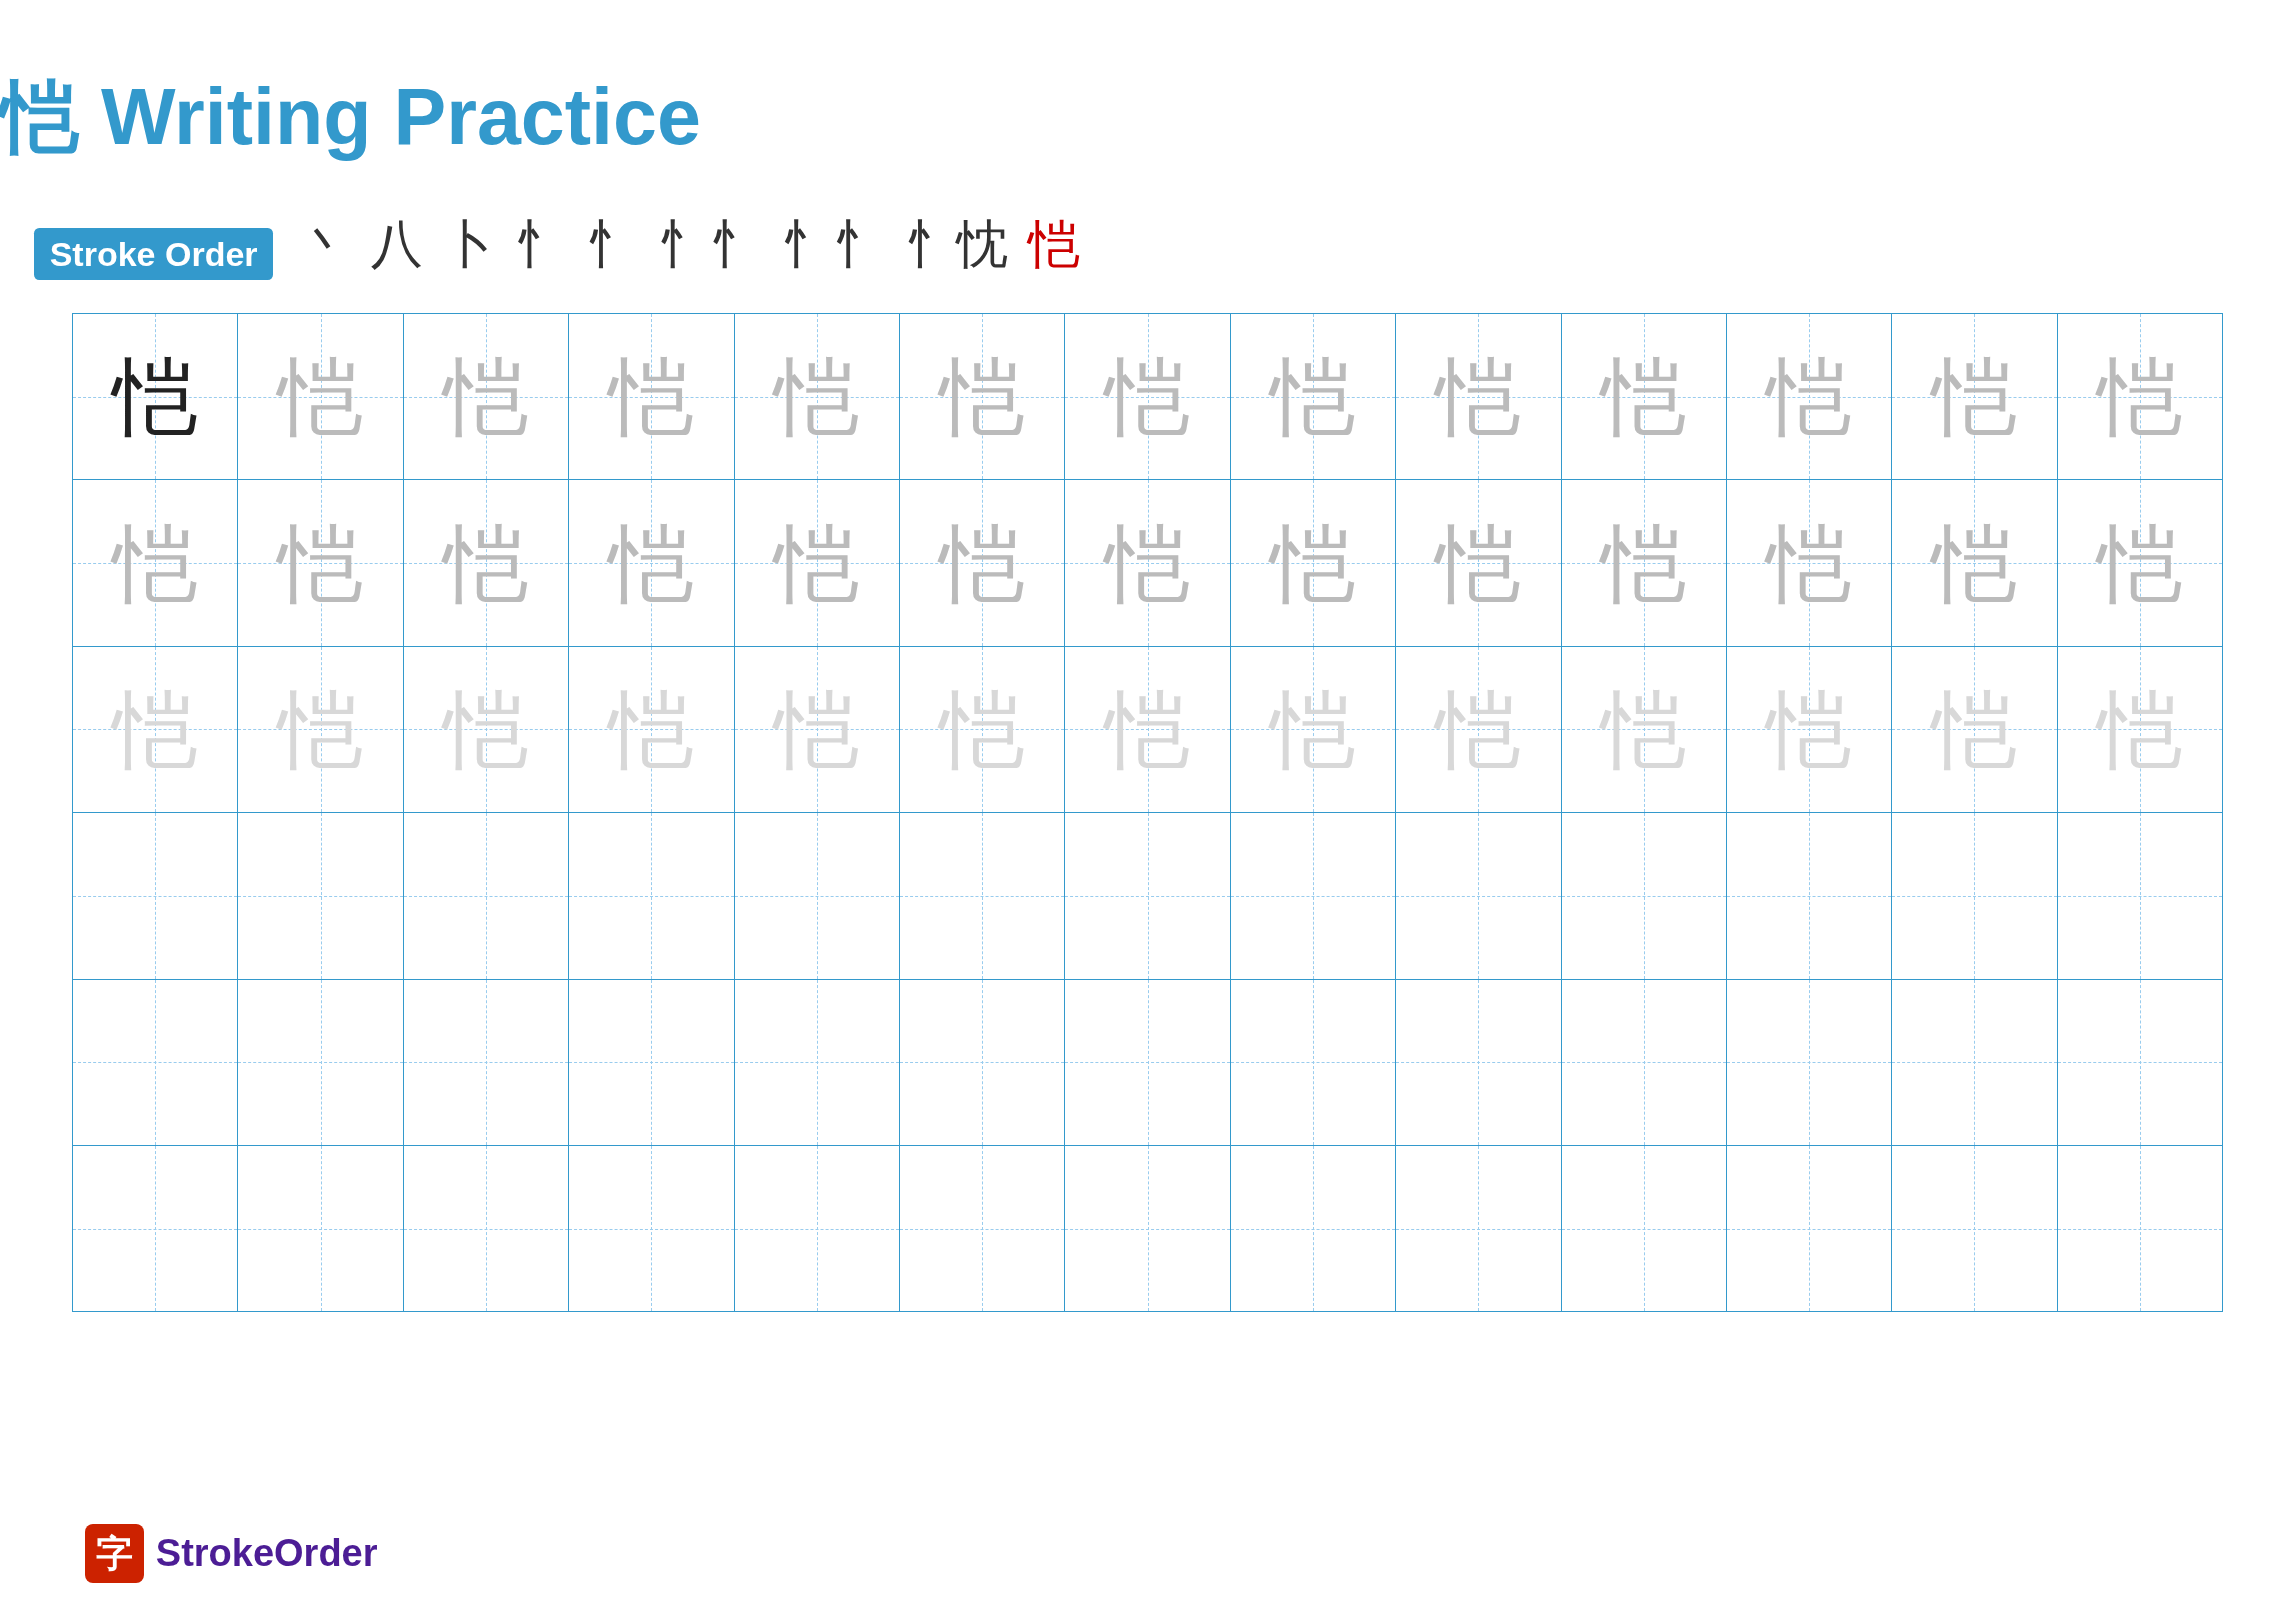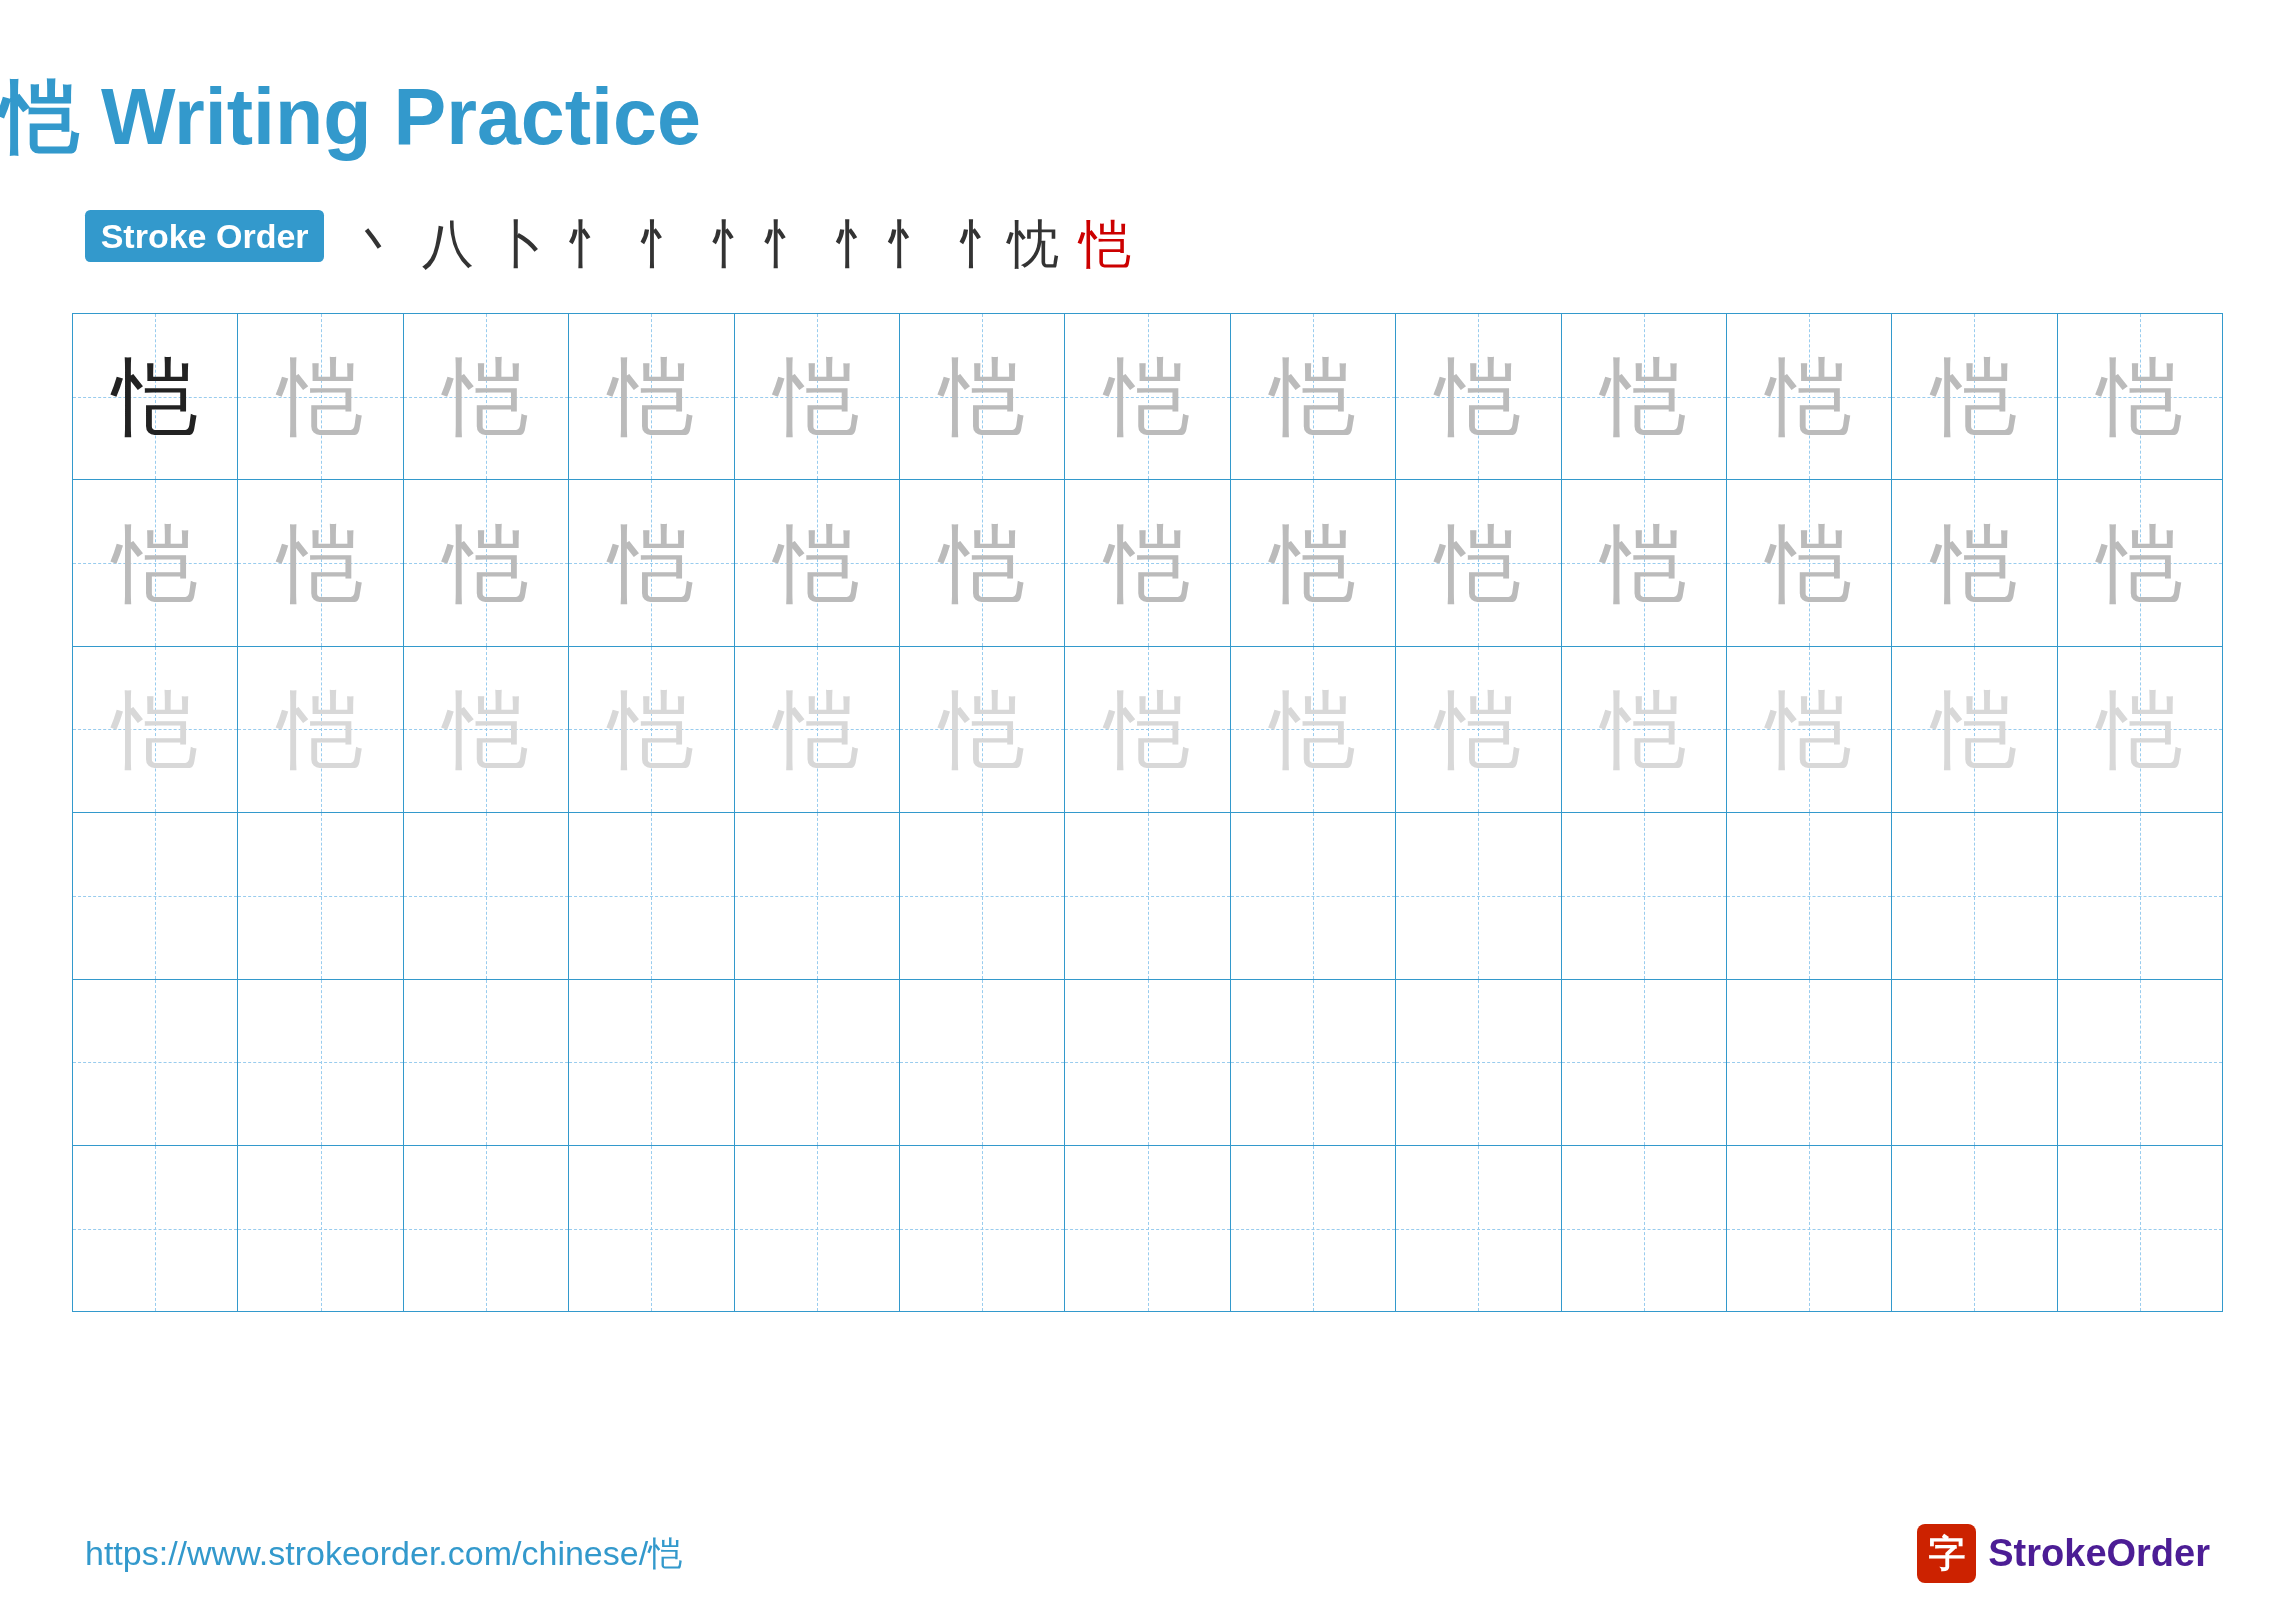--- a/index.html
+++ b/index.html
@@ -18,22 +18,22 @@
       margin-bottom: 39px;
     }
     .page-title span {
       font-size: 79px;
       color: #3399cc;
       font-weight: bold;
     }
 
     .stroke-order-row {
       display: flex;
-      align-items: flex-start;
-      padding-left: 85px;
+      align-items: flex-end;
+      padding-left: 34px;
       margin-bottom: 33px;
       gap: 26px;
     }
     .stroke-order-badge {
       background: #3399cc;
       color: white;
       font-size: 34px;
       font-weight: bold;
       padding: 6.5px 15.7px;
       border-radius: 5.2px;
@@ -340,21 +340,20 @@
       <div class="grid-cell"></div>
       <div class="grid-cell"></div>
       <div class="grid-cell"></div>
       <div class="grid-cell"></div>
       <div class="grid-cell"></div>
       <div class="grid-cell"></div>
     </div>
   </div>
 
 <div class="footer">
-  <span class="footer-url">https://www.strokeorder.com/chinese/恺</span>
   <div class="footer-logo">
     <div class="footer-logo-icon">
       <span>字</span>
     </div>
     <span class="footer-logo-text">StrokeOrder</span>
   </div>
 </div>
 
 
 </body></html>

